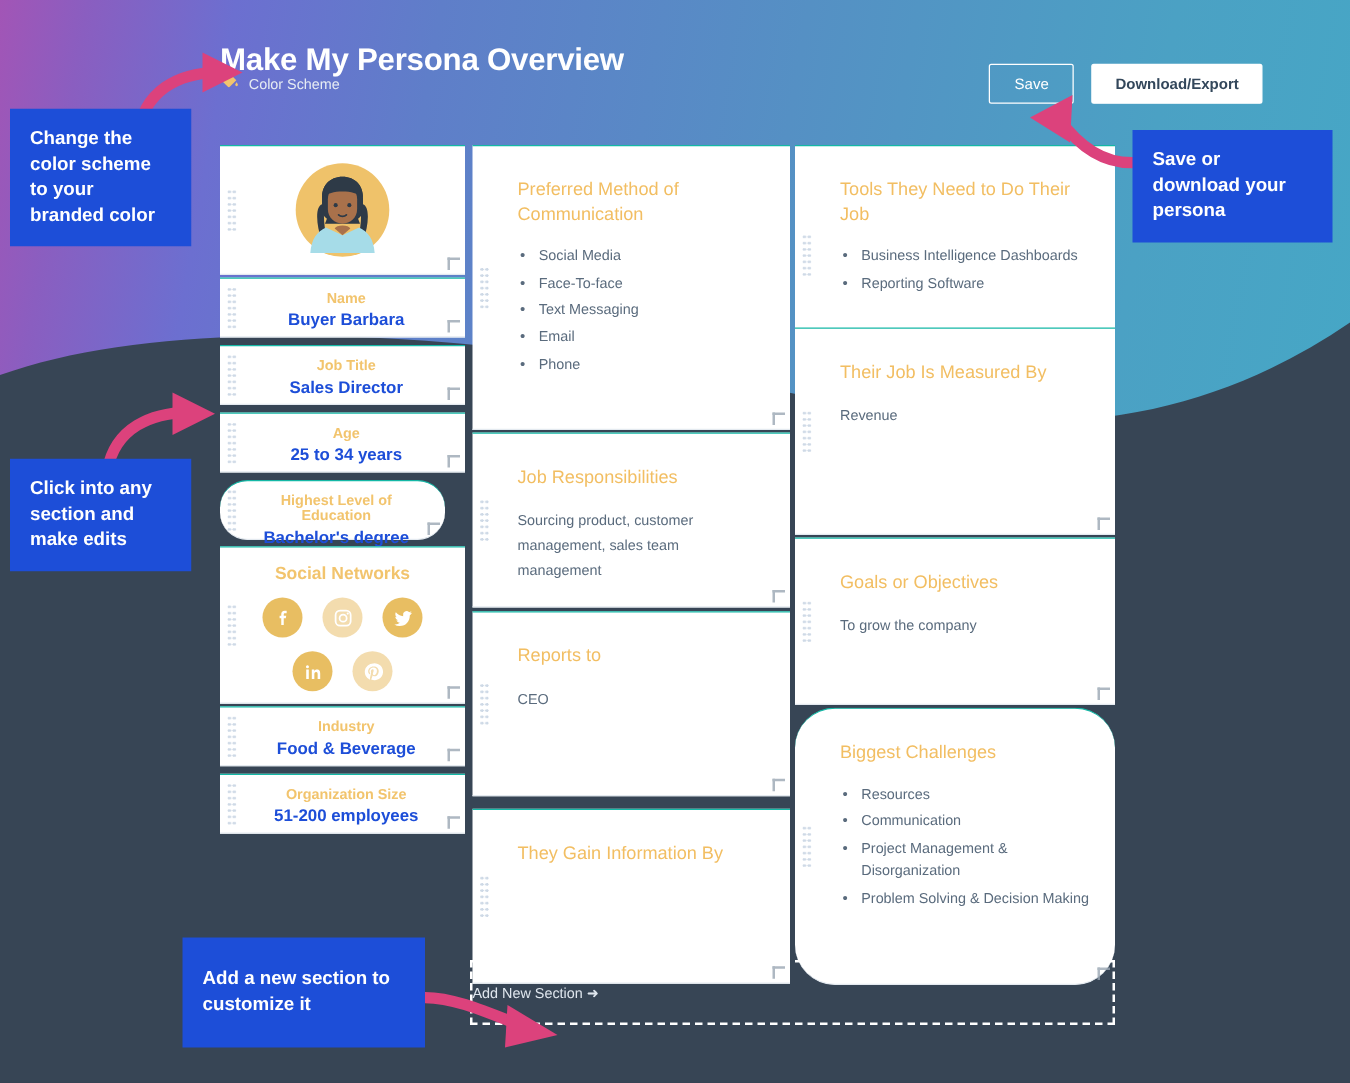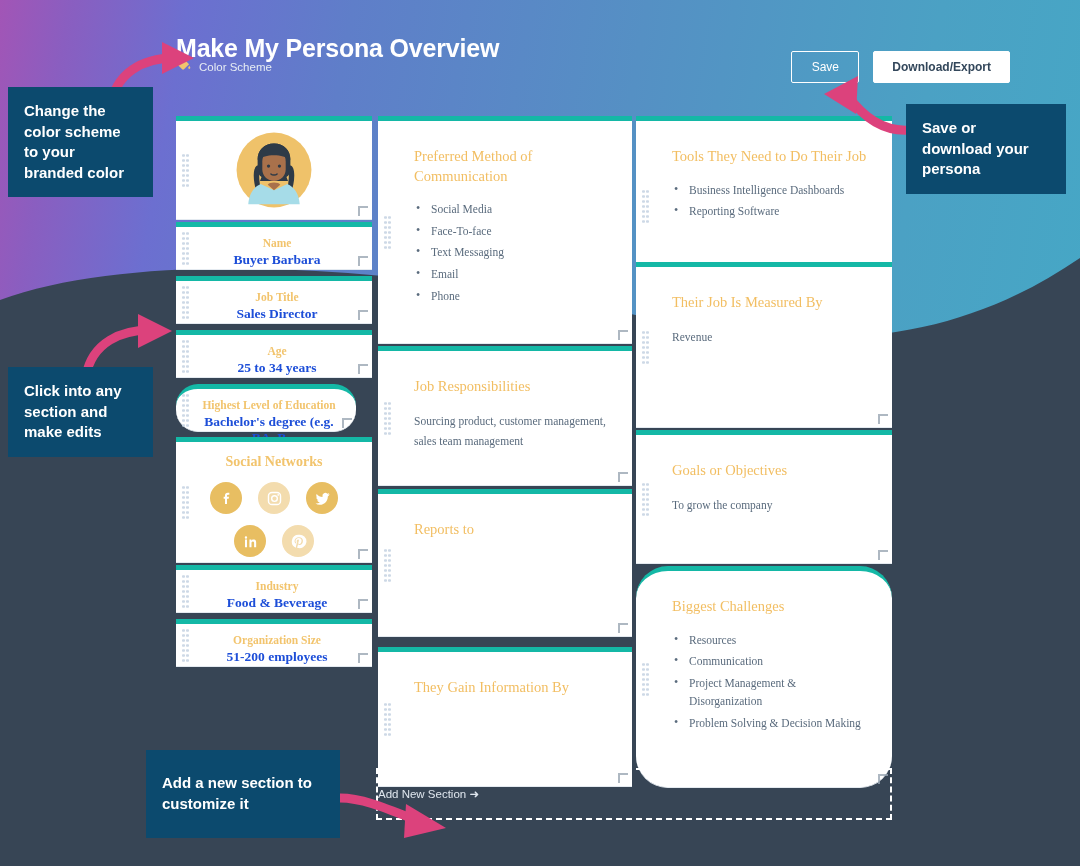--- a/index.html
+++ b/index.html
@@ -30,21 +30,21 @@
   .btn{
     height:32px;min-width:68px;padding:0 18px;display:flex;align-items:center;justify-content:center;
     font-size:12px;border-radius:2px;box-sizing:border-box;cursor:pointer;
   }
   .btn-save{border:1px solid #ffffff;color:#ffffff;background:transparent;}
   .btn-dl{background:#ffffff;color:#33475b;font-weight:bold;border:1px solid #ffffff;}
   
   #board{position:absolute;left:0;top:0;width:1080px;height:866px;}
   .card{
     position:absolute;background:#ffffff;box-sizing:border-box;
-    border-top:5px solid #14b8a6;border-bottom:1px solid #e4eaf0;font-family:Liberation Serif, serif;
+    border-top:1px solid #14b8a6;border-bottom:1px solid #e4eaf0;
   }
   .handle{
     position:absolute;left:6px;top:50%;transform:translateY(-50%);
     width:7px;height:34px;
     background-image:
       radial-gradient(#c6d3e2 0.9px, transparent 1px),
       radial-gradient(#c6d3e2 0.9px, transparent 1px);
     background-size:4px 5px,4px 5px;
     background-position:0 0, 3px 0;
     opacity:.85;
@@ -75,21 +75,21 @@
   .sicon svg{display:block;}
   
   #add-new{
     position:absolute;left:376px;top:768px;width:516px;height:52px;
     border:2px dashed #ffffff;box-sizing:border-box;
     display:flex;align-items:center;justify-content:flex-start;cursor:pointer;
   }
   #add-new .t{color:#dfe6ee;font-size:11.5px;}
   
   .anno{
-    position:absolute;background:#0c4a6e;color:#ffffff;font-weight:bold;
+    position:absolute;background:#1d4ed8;color:#ffffff;font-weight:bold;
     font-size:15px;line-height:1.37;padding:14px 16px;box-sizing:border-box;z-index:40;
   }
   .arrow{position:absolute;z-index:39;}
 </style>
 </head>
 <body>
 
 <div id="bg">
   <div class="grad"></div>
   <svg class="navy" viewBox="0 0 1080 866" preserveAspectRatio="none">
@@ -239,20 +239,21 @@
       <div class="cc">
         <h3>Job Responsibilities</h3>
         <div class="body">Sourcing product, customer management, sales team management</div>
       </div>
       <div class="resize"></div>
     </div>
     <div class="card" style="left: 378px; top: 489px; width: 254px; height: 148px;">
       <div class="handle"></div>
       <div class="cc">
         <h3>Reports to</h3>
+        <div class="body">CEO</div>
       </div>
       <div class="resize"></div>
     </div>
     <div class="card" style="left: 378px; top: 647px; width: 254px; height: 140px;">
       <div class="handle"></div>
       <div class="cc">
         <h3>They Gain Information By</h3>
       </div>
       <div class="resize"></div>
     </div>

